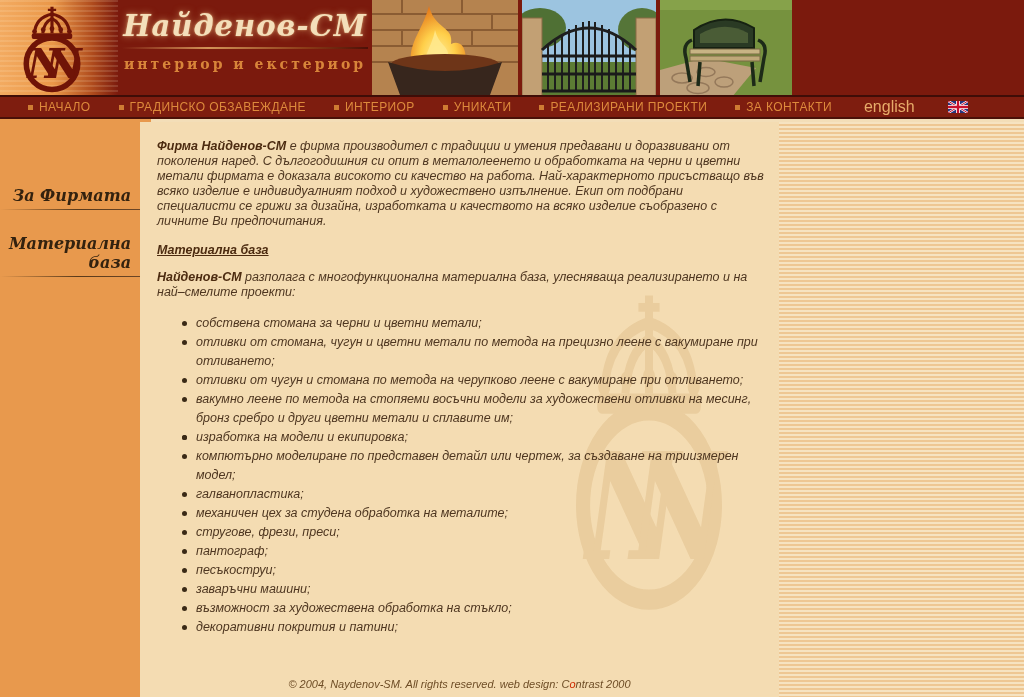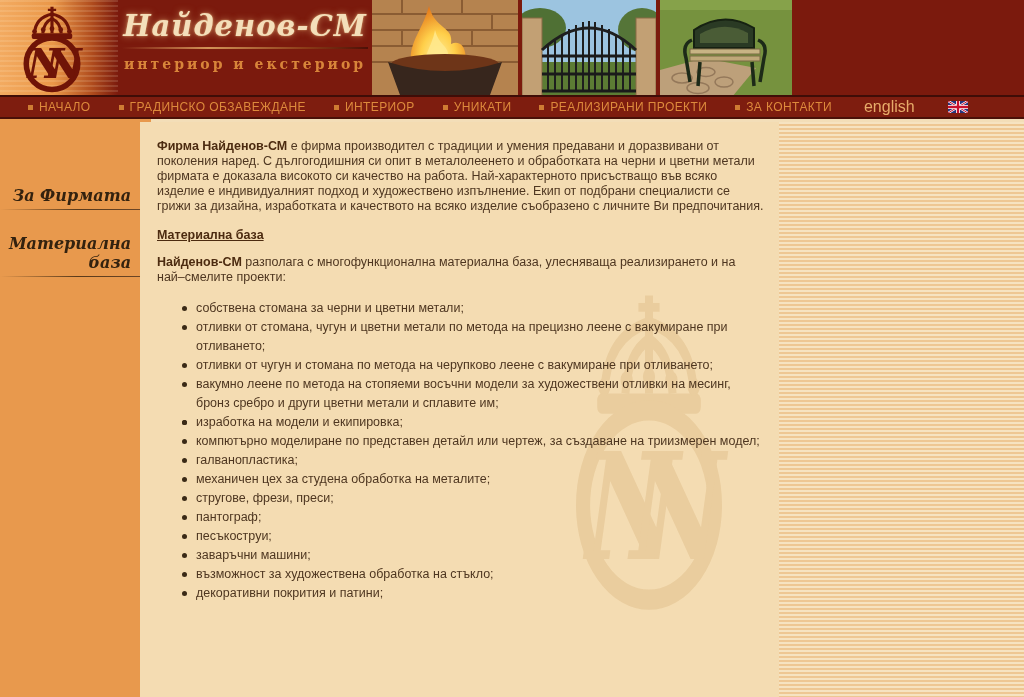--- a/index.html
+++ b/index.html
@@ -41,21 +41,21 @@
   
   .content-row{display:flex;height:575px;}
   .sidebar{width:140px;flex:none;background:#e8994d;padding-top:64px;}
   .side-link{display:block;text-align:right;margin:0 0 24px 0;padding:0 9px 5px 0;
     font-family:"DejaVu Serif",serif;font-style:italic;font-weight:600;font-size:16px;
     color:#33220f;text-decoration:none;cursor:pointer;
     background:linear-gradient(90deg,rgba(90,58,26,0) 0%,#5a3a1a 55%,#6b4526 100%) bottom/100% 1px no-repeat;}
 
   .main-col{width:639px;flex:none;box-sizing:border-box;position:relative;
     background:#f4dcb2;padding:17px 14px 16px 17px;
-    color:#4e3620;font-size:12.5px;line-height:15px;}
+    color:#4e3620;font-size:12.5px;line-height:15px;font-style:italic;}
   .watermark{position:absolute;left:403px;top:160px;width:212px;height:338px;
     color:#e4c492;opacity:.62;pointer-events:none;}
   .wm-svg{width:100%;height:100%;}
   .lead{font-weight:bold;color:#4c2b10;}
   .para{margin:0 0 14px 0;}
   .section-heading{font-size:12.5px;font-weight:bold;color:#4c2b10;
     text-decoration:underline;margin:0 0 12px 0;}
   .blist{list-style:none;margin:14px 0 0 0;padding:0 0 0 25px;position:relative;}
   .blist li{position:relative;padding-left:14px;line-height:19px;margin:0;}
   .blt{position:absolute;left:0;top:7px;width:5px;height:5px;border-radius:50%;background:#3a2a16;}
@@ -269,17 +269,18 @@
         <li><span class="blt"></span><span>галванопластика;</span></li>
         <li><span class="blt"></span><span>механичен цех за студена обработка на металите;</span></li>
         <li><span class="blt"></span><span>стругове, фрези, преси;</span></li>
         <li><span class="blt"></span><span>пантограф;</span></li>
         <li><span class="blt"></span><span>песъкоструи;</span></li>
         <li><span class="blt"></span><span>заваръчни машини;</span></li>
         <li><span class="blt"></span><span>възможност за художествена обработка на стъкло;</span></li>
         <li><span class="blt"></span><span>декоративни покрития и патини;</span></li>
       </ul>
 
+      <div class="page-footer"><span>© 2004, Naydenov-SM. All rights reserved. web design: </span><span><span>C</span><span class="accent-o">o</span><span>ntrast 2000</span></span></div>
     </main>
 
     <div class="right-stripes"></div>
   </div>
 </div>
 
 </body></html>

